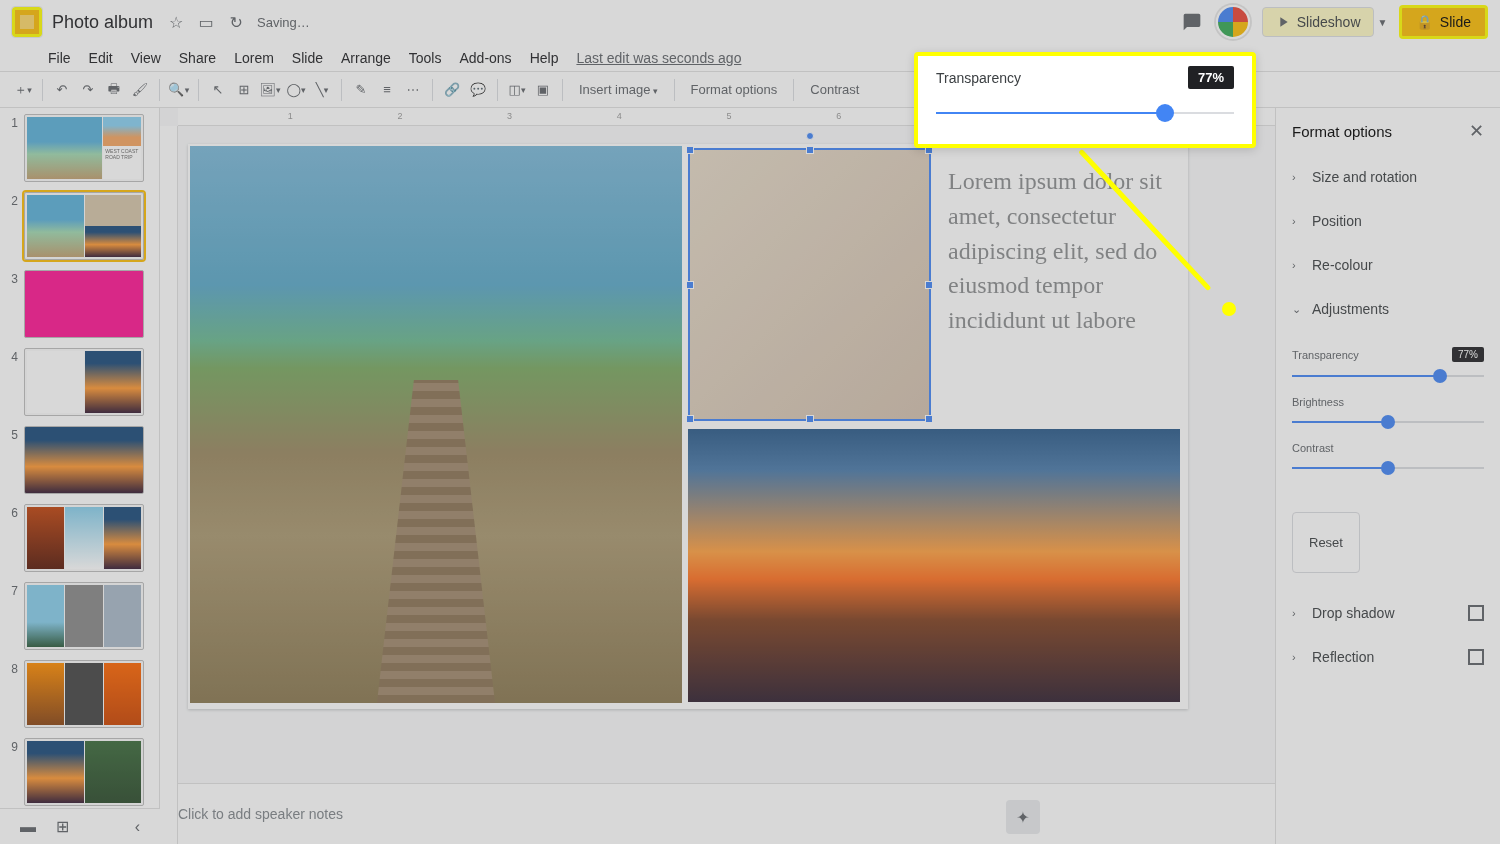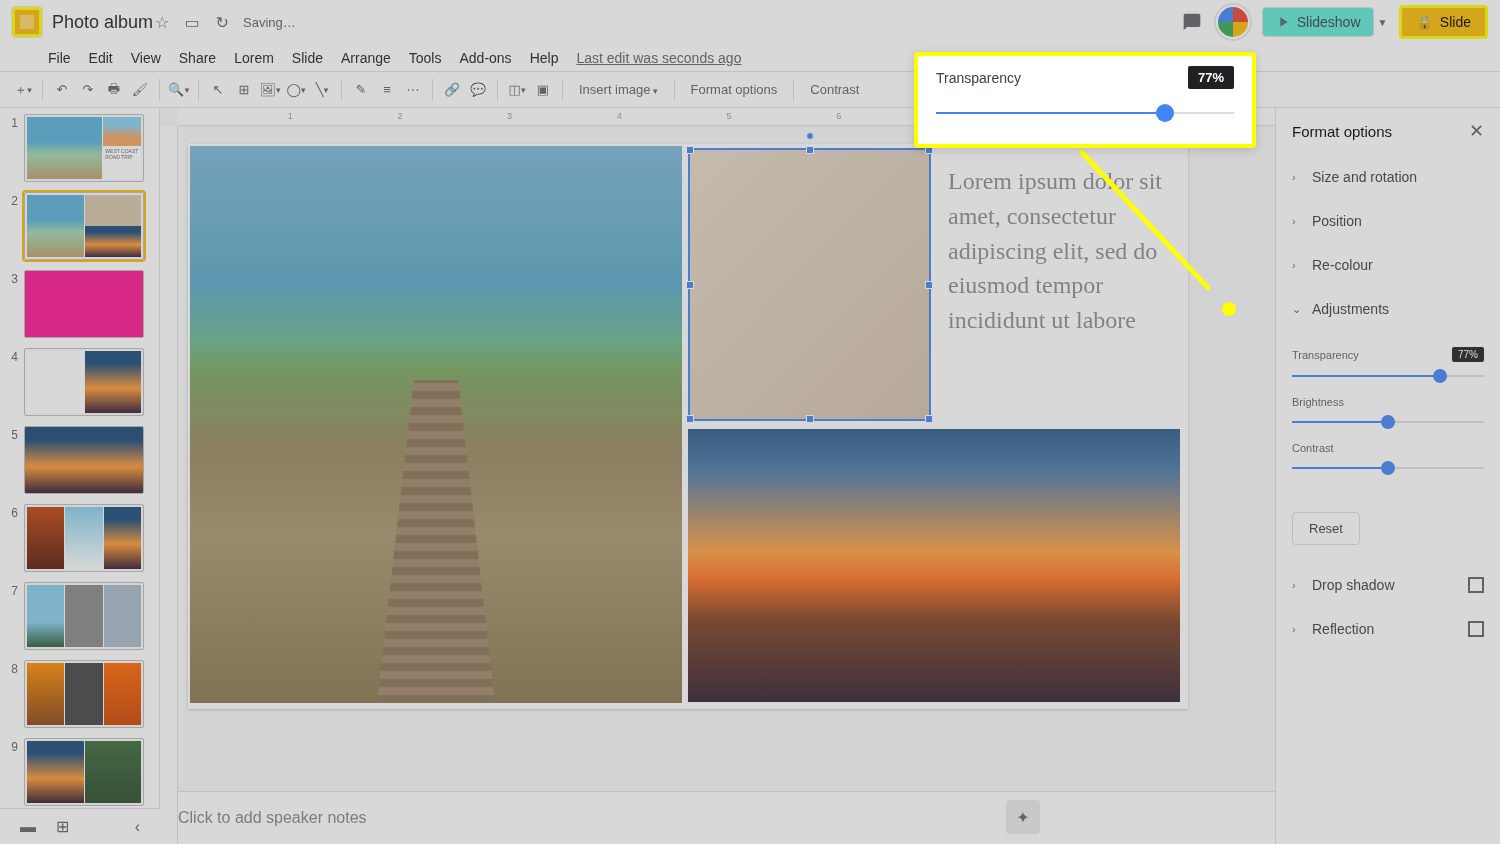--- a/index.html
+++ b/index.html
@@ -8,21 +8,21 @@
 
     
     .titlebar { height: 44px; display: flex; align-items: center; padding: 4px 12px; gap: 10px; }
     .app-logo { width: 30px; height: 30px; background: linear-gradient(135deg,#fbbc04 0%,#fbbc04 100%); border-radius: 3px; border: 3px solid #ff0; outline: 1px solid #e8eaed; position: relative; }
     .app-logo::after { content:''; position:absolute; width:60%; height:60%; top:20%; left:20%; background: rgba(255,255,255,0.4); }
     .doc-title { font-size: 18px; color: #202124; }
     .title-icons { display: flex; gap: 12px; align-items: center; color: #5f6368; }
     .title-icons .icon { width: 18px; height: 18px; display:flex; align-items:center; justify-content:center; font-size:16px; cursor:pointer; }
     .saving { font-size: 13px; color: #5f6368; }
     .titlebar-right { margin-left: auto; display: flex; align-items: center; gap: 12px; }
-    .btn-outline { border: 1px solid #dadce0; border-radius: 4px; padding: 6px 12px; display: flex; align-items:center; gap:6px; font-size:14px; color:#3c4043; background:#5eead4;justify-content:space-between; }
+    .btn-outline { border: 1px solid #dadce0; border-radius: 4px; padding: 6px 12px; display: flex; align-items:center; gap:6px; font-size:14px; color:#3c4043; background:#fef9c3;justify-content:space-between; }
     .btn-share { background: #fbbc04; border: 3px solid #ff0; border-radius:4px; padding:6px 14px; font-size:14px; font-weight:500; display:flex; align-items:center; gap:6px; }
     .avatar { width:34px; height:34px; border-radius:50%; background: conic-gradient(#ea4335 0 90deg,#fbbc04 90deg 180deg,#34a853 180deg 270deg,#4285f4 270deg 360deg); border:2px solid #fff; box-shadow:0 0 0 2px rgba(0,0,0,0.1);}
     .comment-btn { width:24px; height:24px; display:flex; align-items:center; justify-content:center; color:#5f6368; }
 
     .menubar { height: 28px; display: flex; align-items: center; padding: 0 48px; gap: 18px; font-size: 14px; color: #202124; border-bottom: 1px solid #e0e0e0; }
     .menubar span { cursor: pointer; }
     .last-edit { color: #5f6368; text-decoration: underline; cursor: pointer; }
 
     .toolbar { height: 36px; border-bottom: 1px solid #e0e0e0; display:flex; align-items:center; padding: 0 12px; gap:4px; font-size:13px; color:#5f6368; }
     .tool-ic { min-width: 22px; height: 26px; display:flex; align-items:center; justify-content:center; cursor:pointer; border-radius:3px; }
@@ -51,56 +51,56 @@
     .slide { background:#fff; width: 1000px; height: 565px; box-shadow: 0 1px 3px rgba(0,0,0,0.2); position:relative; }
 
     .img-beach { position:absolute; left:2px; top:2px; width:492px; height:557px; background: linear-gradient(to bottom, #7bb8d8 0%, #5aa8c8 25%, #6ab890 35%, #7aa860 40%, #9a8860 55%, #aa9870 70%, #8a7850 100%);}
     .boardwalk { position:absolute; left:35%; top:42%; width:30%; height:58%; background: repeating-linear-gradient(0deg, #8b7355 0, #8b7355 8px, #a0896c 8px, #a0896c 16px); clip-path: polygon(35% 0, 65% 0, 90% 100%, 10% 100%);}
     .sel-img { position:absolute; left:500px; top:4px; width:243px; height:273px; background: linear-gradient(135deg, rgba(210,190,160,0.6), rgba(180,150,120,0.6)); border:2px solid #4285f4; }
     .sel-handle { position:absolute; width:8px; height:8px; background:#4285f4; border:1px solid #fff; }
     .rot-handle { position:absolute; width:8px; height:8px; background:#4285f4; border:1px solid #fff; border-radius:50%; left:50%; top:-18px; transform:translateX(-50%);}
     .slide-text { position:absolute; left:760px; top:20px; width:230px; font-family: Georgia, serif; font-size:24px; line-height:1.45; color: rgba(60,64,67,0.6); }
     .img-sunset { position:absolute; left:500px; top:285px; width:492px; height:273px; background: linear-gradient(to bottom, #2a5a8a 0%, #4a7aaa 15%, #ffa040 45%, #ff7020 55%, #804020 70%, #302030 100%);}
 
-    .speaker { height: 53px; border-top:1px solid #e0e0e0; background:#fff; display:flex; align-items:center; padding-left:18px; font-size:16px; color:#80868b;margin-top:48px;}
+    .speaker { height: 61px; border-top:1px solid #e0e0e0; background:#fff; display:flex; align-items:center; padding-left:18px; font-size:14px; color:#80868b;margin-top:48px;}
     .bottombar { position:absolute; bottom:0; left:0; width:160px; height:36px; border-top:1px solid #e0e0e0; background:#fff; display:flex; align-items:center; gap:20px; padding:0 20px; color:#5f6368;}
 
     
     .sidebar { width: 225px; border-left:1px solid #e0e0e0; background:#fff; }
     .sidebar-hd { display:flex; justify-content:space-between; align-items:center; padding:12px 16px; font-size:15px; border-bottom:1px solid transparent;}
     .sidebar-close { cursor:pointer; color:#5f6368; font-size:18px; }
     .sidebar-section { display:flex; align-items:center; padding:14px 16px; font-size:14px; color:#3c4043; cursor:pointer; gap:8px; border-bottom: 0; }
     .chev { font-size:11px; color:#5f6368; width:12px;}
     .checkbox { width:16px; height:16px; border: 2px solid #5f6368; margin-left:auto;}
     .adjustments-body { padding: 6px 16px 16px 16px; }
     .adj-label { font-size:11px; color:#5f6368; margin-top:10px; margin-bottom:4px; display:flex; justify-content:space-between; align-items:center;}
     .adj-badge { background:#202124; color:#fff; font-size:10px; padding:2px 6px; border-radius:2px; position:relative; }
     .slider { position:relative; height:20px; }
     .slider-track { position:absolute; top:9px; left:0; right:0; height:2px; background:#dadce0; }
     .slider-fill { position:absolute; top:9px; left:0; height:2px; background:#4285f4; }
     .slider-thumb { position:absolute; top:3px; width:14px; height:14px; border-radius:50%; background:#4285f4; transform:translateX(-50%);}
-    .reset-btn { margin:18px 16px; border:1px solid #dadce0; background:#fff; padding:8px 16px; font-size:13px; border-radius:4px; color:#3c4043; cursor:pointer;}
+    .reset-btn { margin:18px 16px; border:1px solid #dadce0; background:#fff; padding:22px 16px; font-size:13px; border-radius:4px; color:#3c4043; cursor:pointer;}
 
     
     .popup { position:absolute; left:914px; top:52px; width:342px; height:96px; background:#fff; border:4px solid #ff0; border-radius:4px; box-shadow:0 2px 10px rgba(0,0,0,0.15); padding:10px 18px; z-index:10;}
     .popup-title { font-size:14px; color:#3c4043; margin-bottom:6px; display:flex; justify-content:space-between; align-items:center;}
     .popup-badge { background:#202124; color:#fff; font-size:13px; padding:4px 10px; border-radius:2px; font-weight:600;}
     .popup .slider { margin-top:14px; }
     .pointer-line { position:absolute; left:1080px; top:148px; width:190px; height:5px; background:#ff0; transform-origin:left center; transform: rotate(47deg); z-index:9; border-radius:3px;}
     .pointer-dot { position:absolute; left:1222px; top:302px; width:14px; height:14px; background:#ff0; border-radius:50%; z-index:11;}
 
     .explore-fab { position:absolute; bottom:10px; right:235px; width:34px; height:34px; background:#e8eaed; border-radius:4px; display:flex; align-items:center; justify-content:center; color:#5f6368;}
   </style>
 </head>
 <body>
 
 <div class="titlebar">
   <div class="app-logo"></div>
   <div style="display:flex;flex-direction:column;gap:2px">
-    <div style="display:flex;align-items:center;">
+    <div style="display:flex;align-items:center;gap:14px">
       <span class="doc-title">Photo album</span>
       <div class="title-icons">
         <span class="icon">☆</span>
         <span class="icon">▭</span>
         <span class="icon">↻</span>
         <span class="saving">Saving…</span>
       </div>
     </div>
   </div>
   <div class="titlebar-right">

